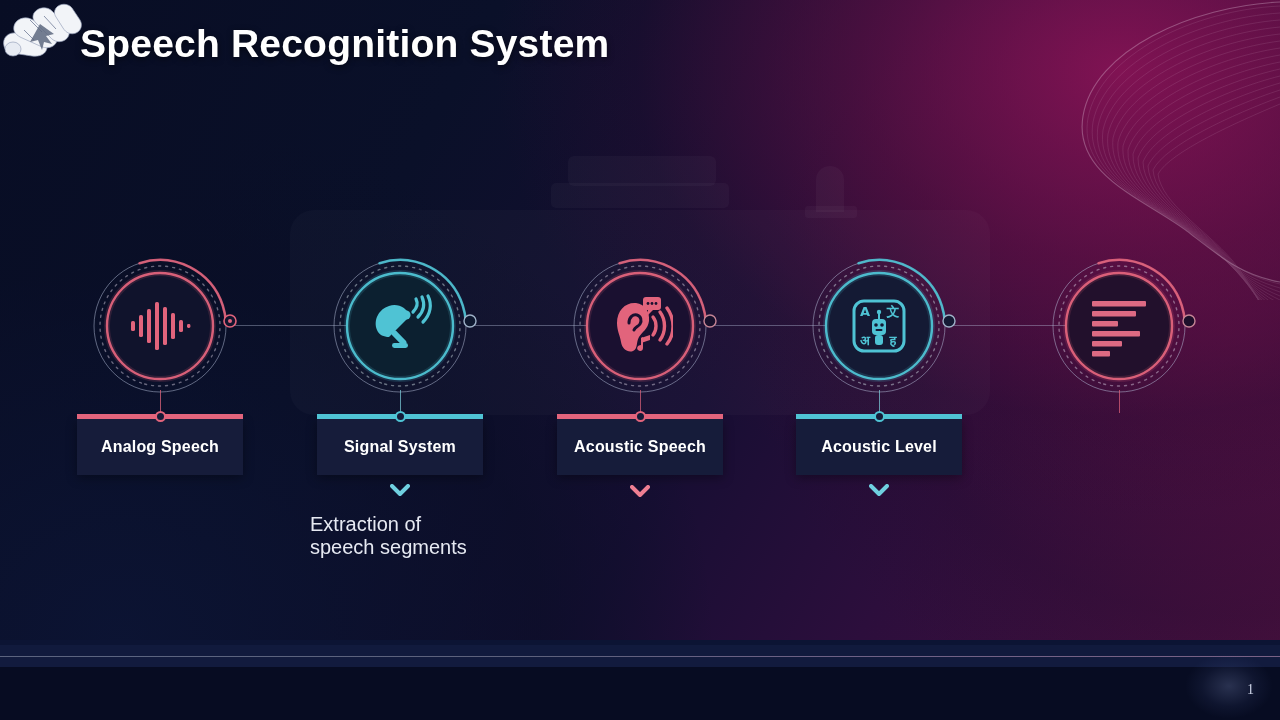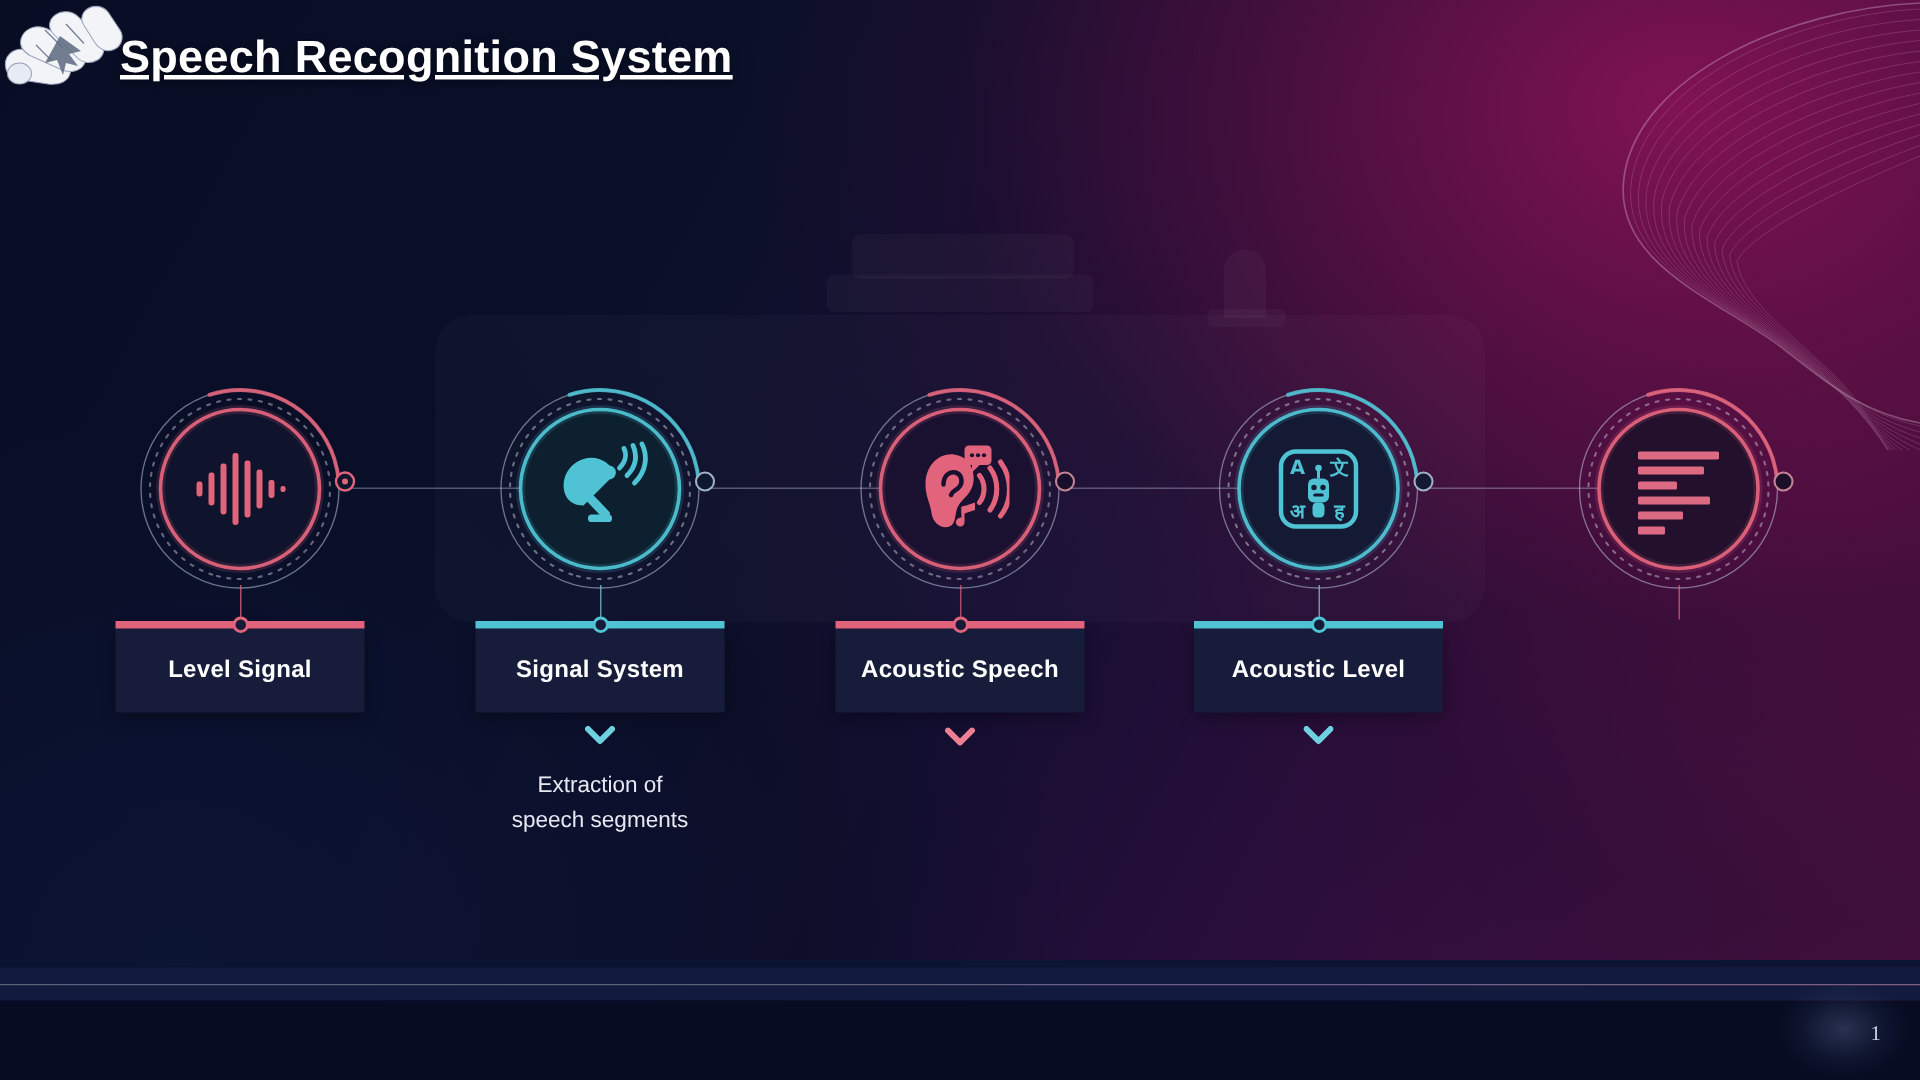--- a/index.html
+++ b/index.html
@@ -54,24 +54,23 @@
   .bg-arch-base {
     position: absolute; left: 805px; top: 206px;
     width: 52px; height: 12px; border-radius: 3px;
     background: rgba(255,255,255,0.030);
   }
 
   
   .robot-hand { position: absolute; left: 0px; top: 2px; width: 86px; height: 72px; }
   .page-title {
     position: absolute; left: 80px; top: 22px;
-    font-size: 30px; font-weight: bold; color: #ffffff;
+    font-size: 39px; font-weight: bold; color: #ffffff;
     letter-spacing: .2px;
     text-shadow: 0 2px 6px rgba(0,0,0,.55);
-    text-decoration: underline;
   }
 
   
   .pipeline { position: absolute; left: 0; top: 0; width: 1280px; height: 720px; }
 
   .connector {
     position: absolute; top: 325px; height: 1px;
     background: rgba(190,200,225,0.38);
   }
 
@@ -102,22 +101,21 @@
   }
   .label-text {
     font-size: 16px; font-weight: bold; color: #ffffff;
     letter-spacing: .2px; white-space: nowrap;
   }
 
   .chev { position: absolute; width: 20px; height: 14px; }
 
   .desc {
     position: absolute;
-    text-align: center;
-    font-size: 15px; line-height: 22.6px;
+    font-size: 20px; line-height: 22.6px;
     color: #e6e9f2;
   }
 
   
   .footer-band-1 {
     position: absolute; left: 0; top: 640px; width: 1280px; height: 5px;
     background: #0c1434;
   }
   .footer-band-2 {
     position: absolute; left: 0; top: 645px; width: 1280px; height: 11px;
@@ -228,21 +226,21 @@
       <svg style="position:absolute;left:132px;top:57px;width:16px;height:16px;" viewBox="0 0 16 16">
         <circle cx="8" cy="8" r="6" fill="#12152e" stroke="#e2647c" stroke-width="1.6"></circle>
         <circle cx="8" cy="8" r="2" fill="#e2647c"></circle>
       </svg>
     </div>
     <div class="stem" style="left:160px; top:390px; height:23px; background:#e2647c; opacity:.75;"></div>
     <div class="label-box" style="left:77px; top:419px;">
       <div class="label-bar" style="top:-5px; left:0; background:#e2647c;">
         <div class="label-bar-dot" style="border:2.5px solid #e2647c;"></div>
       </div>
-      <span class="label-text">Level Signal</span>
+      <span class="label-text">Analog Speech</span>
     </div>
 
     <div class="node" style="left:330px;">
       <svg class="ring-wrap" viewBox="0 0 140 140">
         <circle cx="70" cy="70" r="66" fill="none" stroke="#b9c3de" stroke-width="0.9" opacity="0.55"></circle>
         <circle cx="70" cy="70" r="66" fill="none" stroke="#4fc3d4" stroke-width="2.6" opacity="0.9" stroke-dasharray="120 295" stroke-linecap="round" transform="rotate(-108 70 70)"></circle>
         <circle cx="70" cy="70" r="60" fill="none" stroke="#d6e6ea" stroke-width="1.4" opacity="0.45" stroke-dasharray="2 5" stroke-linecap="round" transform="rotate(108 70 70)"></circle>
         <circle cx="70" cy="70" r="53" fill="#0c2030"></circle>
         <circle cx="70" cy="70" r="53" fill="none" stroke="#4fc3d4" stroke-width="2.4" opacity="0.95"></circle>
         <circle cx="70" cy="70" r="53" fill="none" stroke="#4fc3d4" stroke-width="6" opacity="0.16"></circle>

